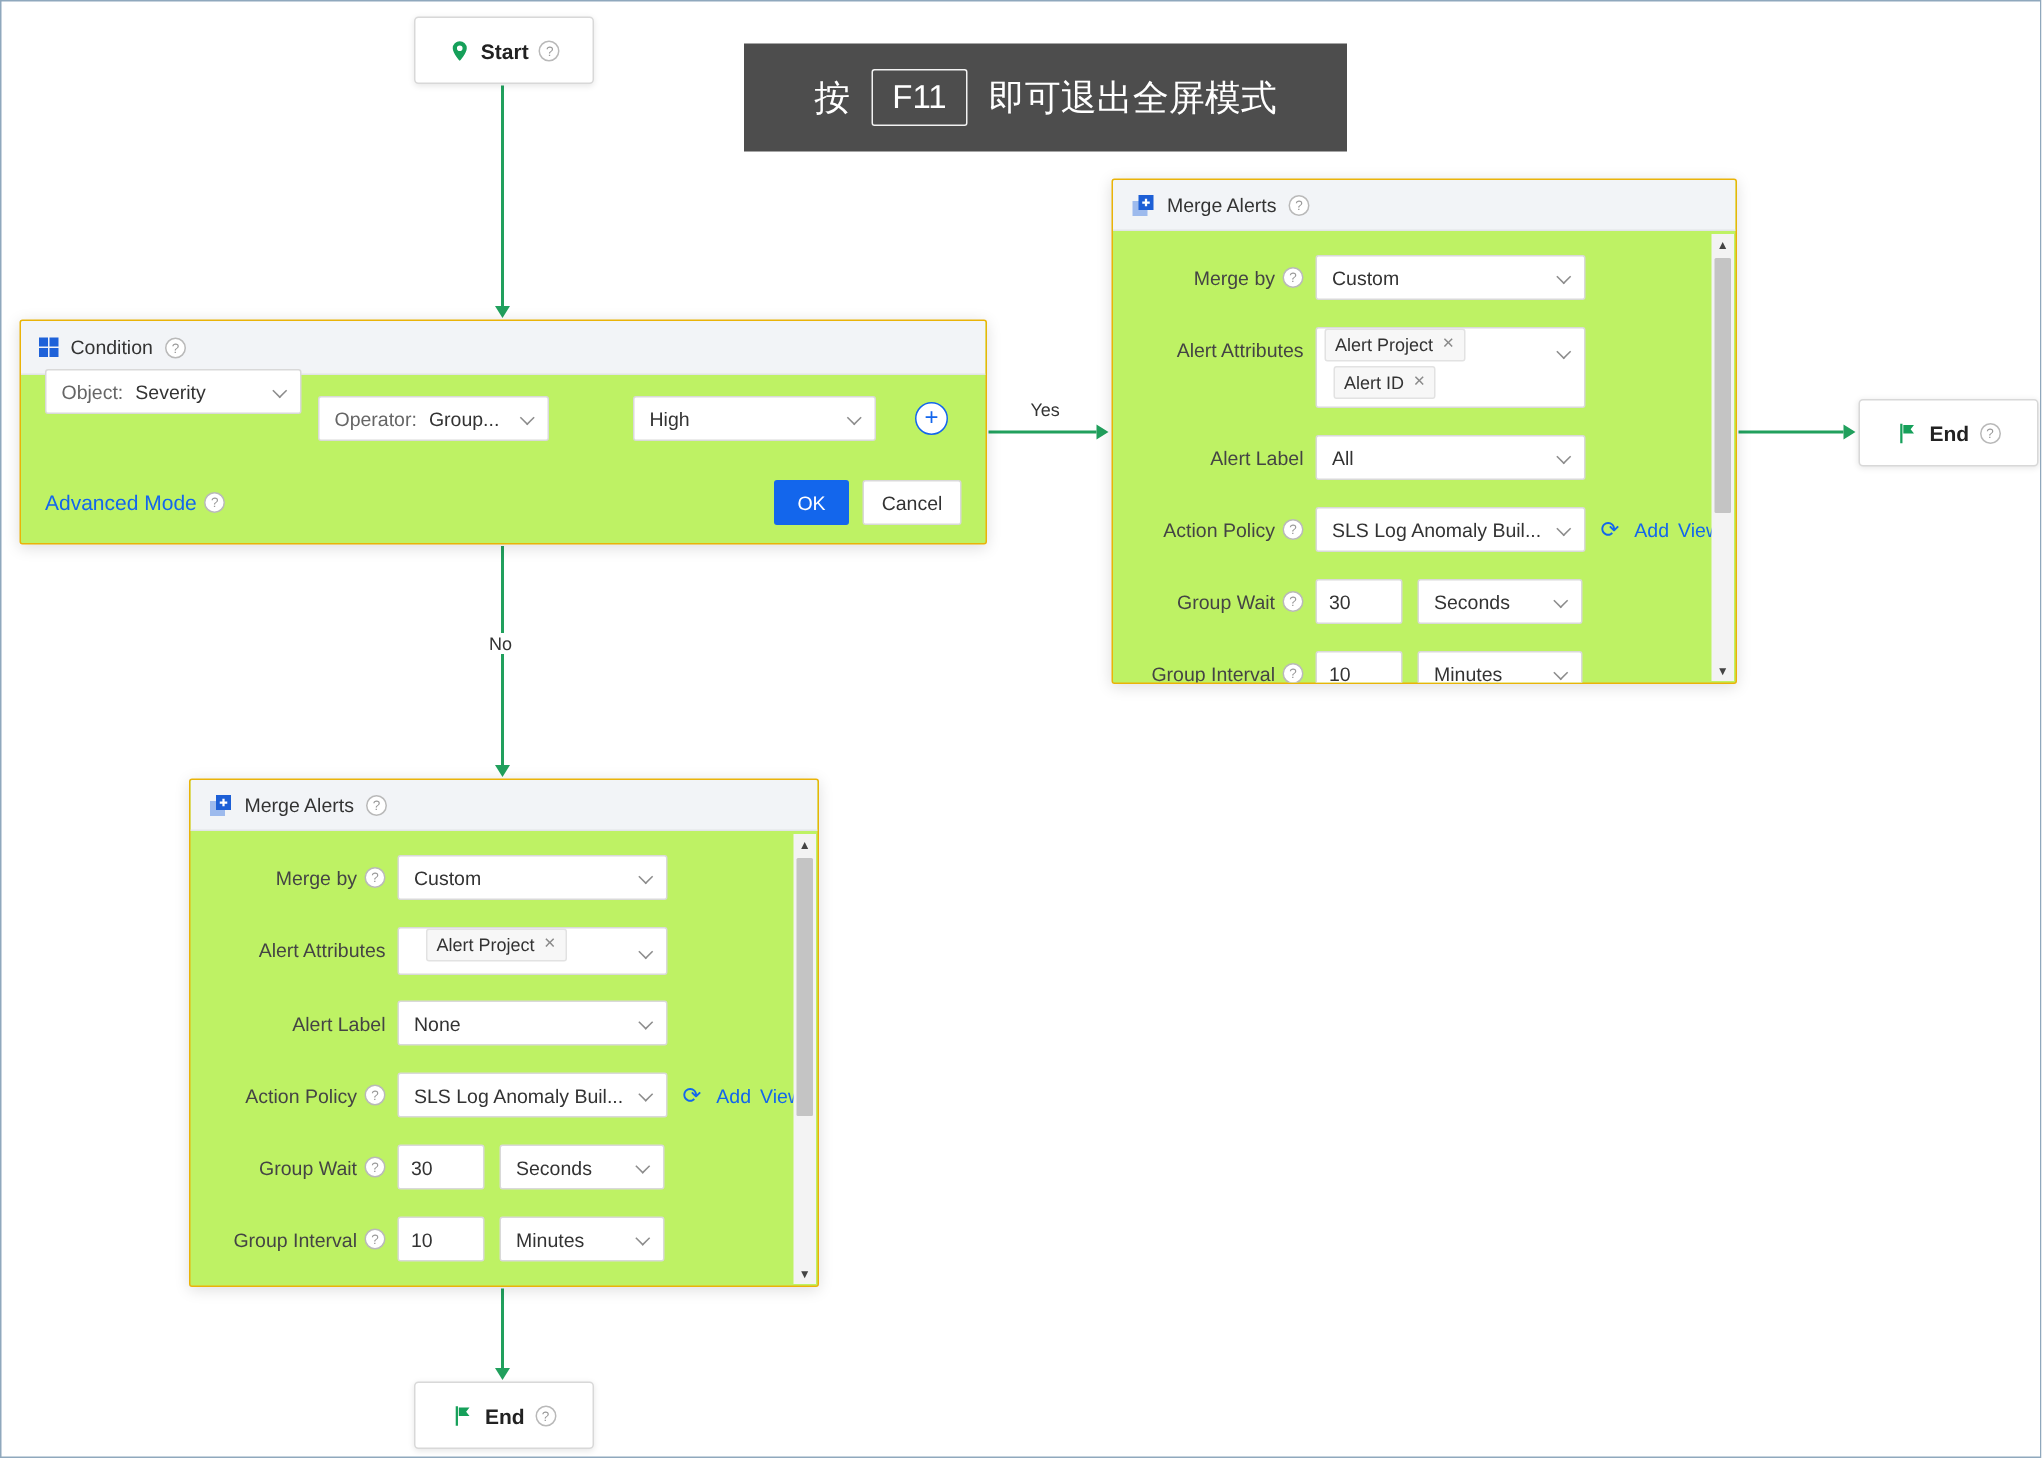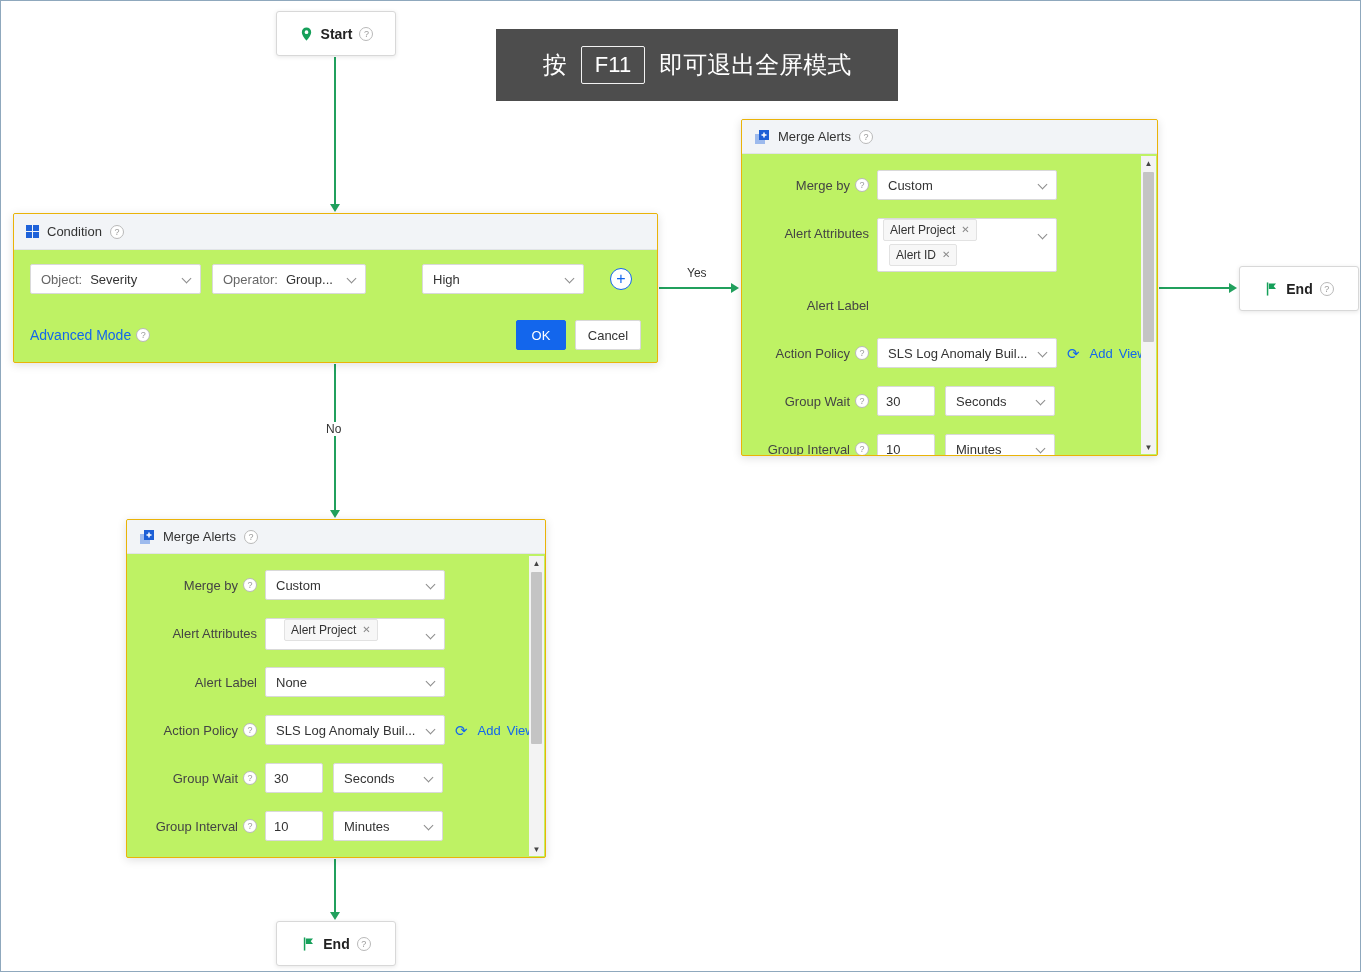--- a/index.html
+++ b/index.html
@@ -110,21 +110,21 @@
     <span>即可退出全屏模式</span>
   </div>
 
   <div class="panel" style="left:12px;top:212px;width:645px;height:150px">
     <div class="phead" style="height:36px">
       <span class="cond-icon"></span>
       <span class="ptitle">Condition</span>
       <span class="help"></span>
     </div>
 
-    <div class="select" style="position:absolute;left:16px;top:50px;width:171px">
+    <div class="select" style="position:absolute;left:16px;top:32px;width:171px">
       <span style="color:#666;margin-right:8px">Object:</span>
       <span>Severity</span>
       <span class="chev"></span>
     </div>
     <div class="select" style="position:absolute;left:198px;top:50px;width:154px">
       <span style="color:#666;margin-right:8px">Operator:</span>
       <span>Group...</span>
       <span class="chev"></span>
     </div>
     <div class="select" style="position:absolute;left:408px;top:50px;width:162px">
@@ -183,20 +183,26 @@
           </span>
           <span class="chev"></span>
         </div>
       </div>
     </div>
 
     <div class="frow" style="top:170px">
       <div class="flabel">
           <span>Alert Label</span>
         </div>
+      <div class="fctrl">
+        <div class="select" style="width:180px">
+          <span>All</span>
+          <span class="chev"></span>
+        </div>
+      </div>
     </div>
 
     <div class="frow" style="top:218px">
       <div class="flabel">
           <span>Action Policy</span>
           <span class="help"></span>
         </div>
       <div class="fctrl">
         <div class="select" style="width:180px">
           <span>SLS Log Anomaly Buil...</span>

